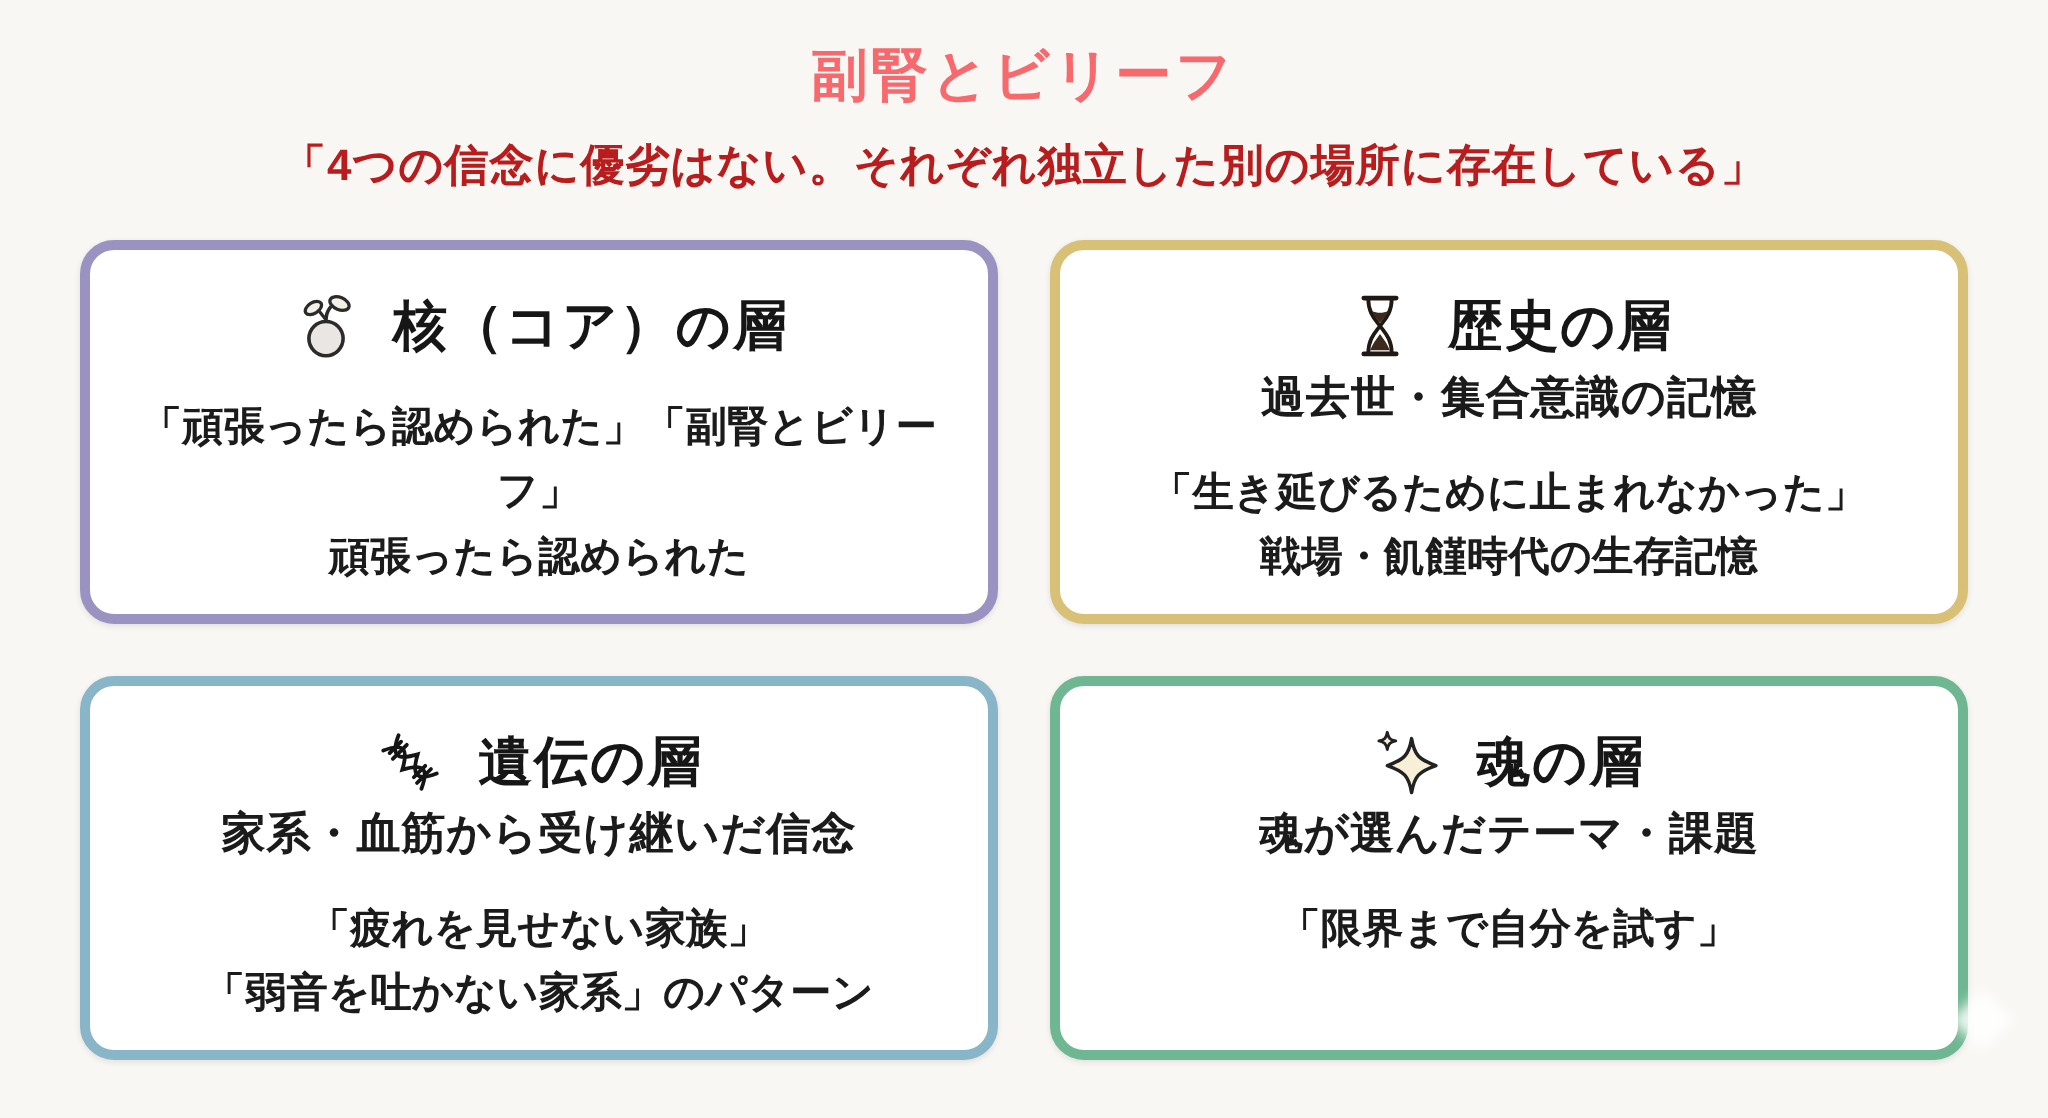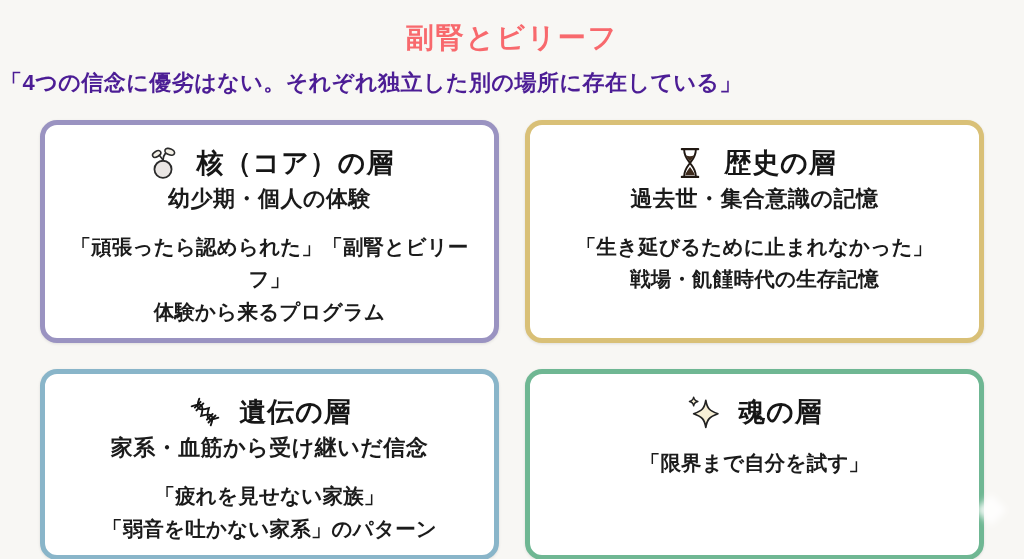--- a/index.html
+++ b/index.html
@@ -22,24 +22,24 @@
     text-align: center;
     font-size: 28px;
     font-weight: 700;
     letter-spacing: 2px;
   }
   .page-subtitle {
     position: absolute;
     top: 68px;
     left: 0;
     width: 100%;
-    text-align: left;
+    text-align: center;
     font-size: 22px;
     font-weight: 700;
-    color: #4c1d95;
+    color: #b91c1c;
     letter-spacing: 0.5px;
   }
   .cards-grid {
     position: absolute;
     left: 40px;
     top: 120px;
     width: 944px;
     height: 410px;
     display: grid;
     grid-template-columns: 1fr 1fr;
@@ -117,24 +117,23 @@
           <svg viewBox="0 0 40 40" xmlns="http://www.w3.org/2000/svg">
             <ellipse cx="13" cy="10" rx="5" ry="3" fill="#f3f0e7" stroke="#2b2b2b" stroke-width="1.8" transform="rotate(-32 13 10)"></ellipse>
             <ellipse cx="27.5" cy="7.5" rx="5.6" ry="3.4" fill="#f3f0e7" stroke="#2b2b2b" stroke-width="1.8" transform="rotate(22 27.5 7.5)"></ellipse>
             <path d="M20 17 C20 13.5 20.8 11.5 22.5 9.5" fill="none" stroke="#2b2b2b" stroke-width="2" stroke-linecap="round"></path>
             <path d="M19.6 16 L16 11.5" fill="none" stroke="#2b2b2b" stroke-width="1.8" stroke-linecap="round"></path>
             <circle cx="20" cy="27" r="9.5" fill="#eae6e4" stroke="#2b2b2b" stroke-width="2"></circle>
           </svg>
         </span>
         <span class="card-title">核（コア）の層</span>
       </div>
-      <div class="card-subtitle">幼少期・個人の体験</div>
       <div class="card-body">
         <div>「頑張ったら認められた」「副腎とビリーフ」</div>
-        <div>体験から来るプログラム</div>
+        <div>頑張ったら認められた</div>
       </div>
     </div>
 
     <div class="card" style="border-color: rgb(217, 192, 119);">
       <div class="card-title-row">
         <span class="card-icon">
           <svg viewBox="0 0 40 40" xmlns="http://www.w3.org/2000/svg">
             <path d="M11 4.5 h18" fill="none" stroke="#201812" stroke-width="2.6" stroke-linecap="round"></path>
             <path d="M11 35.5 h18" fill="none" stroke="#201812" stroke-width="2.6" stroke-linecap="round"></path>
             <path d="M13.5 5 C13.5 13 17.5 16.5 20 20 C17.5 23.5 13.5 27 13.5 35" fill="none" stroke="#201812" stroke-width="2.1"></path>
@@ -178,20 +177,21 @@
     <div class="card" style="border-color: rgb(111, 183, 147);">
       <div class="card-title-row">
         <span class="card-icon">
           <svg viewBox="0 0 40 40" xmlns="http://www.w3.org/2000/svg">
             <path d="M22 7 C23.6 16.2 26 18.6 35.5 22 C26 25.4 23.6 27.8 22 37 C20.4 27.8 18 25.4 8.5 22 C18 18.6 20.4 16.2 22 7 Z" fill="#f7efd6" stroke="#222222" stroke-width="1.9" stroke-linejoin="round"></path>
             <path d="M8.5 3.5 C9.1 6.8 10 7.7 13.2 8.3 C10 8.9 9.1 9.8 8.5 13.1 C7.9 9.8 7 8.9 3.8 8.3 C7 7.7 7.9 6.8 8.5 3.5 Z" fill="#f7efd6" stroke="#222222" stroke-width="1.6" stroke-linejoin="round"></path>
           </svg>
         </span>
         <span class="card-title">魂の層</span>
       </div>
+      <div class="card-subtitle">魂が選んだテーマ・課題</div>
       <div class="card-body">
         <div>「限界まで自分を試す」</div>
       </div>
     </div>
 
   </div>
 
   <div class="corner-glint"></div>
 </div>
 

